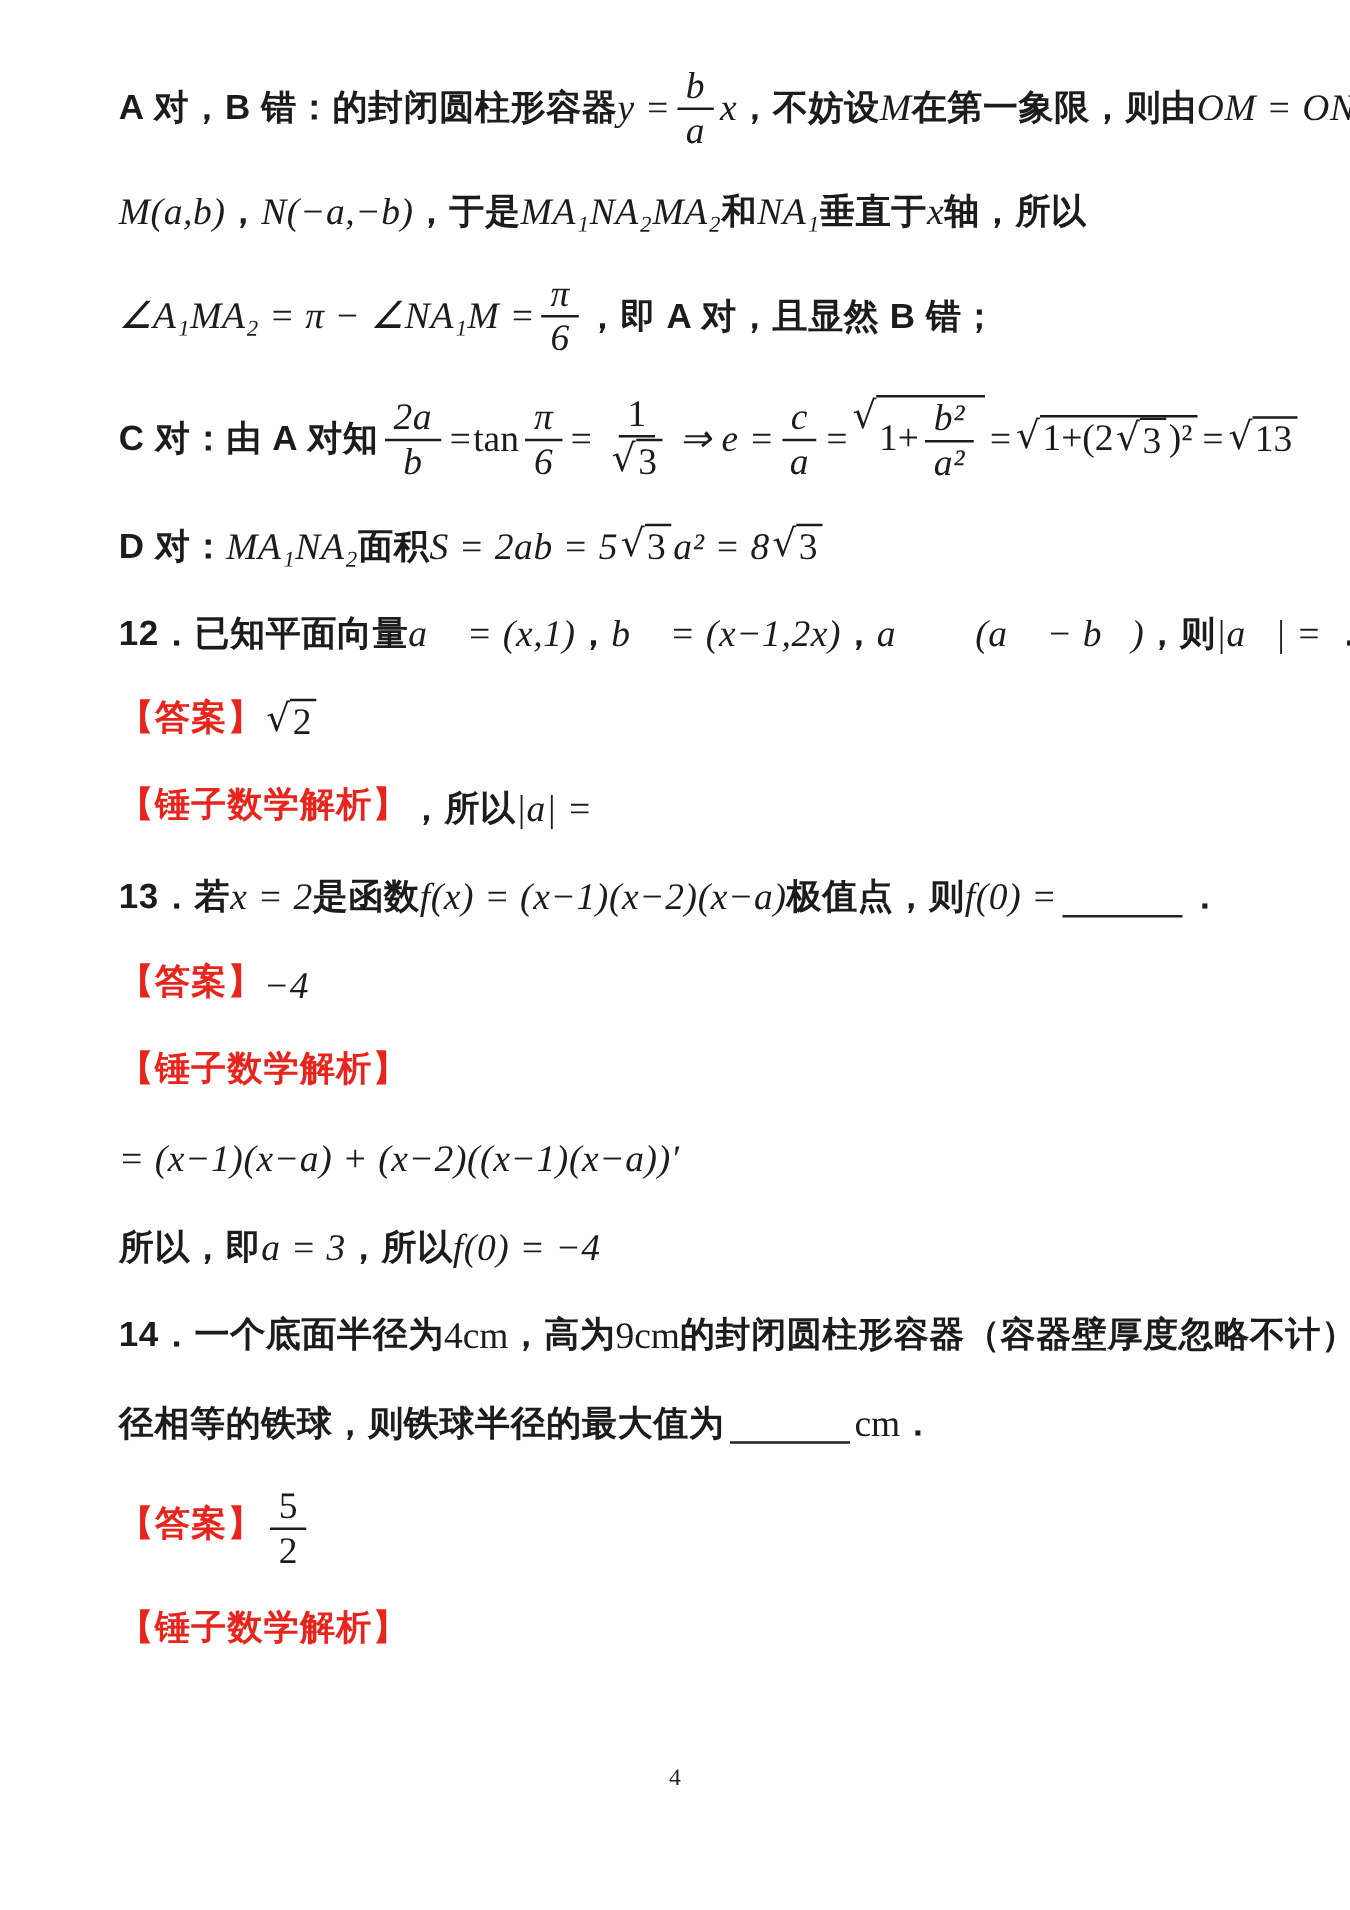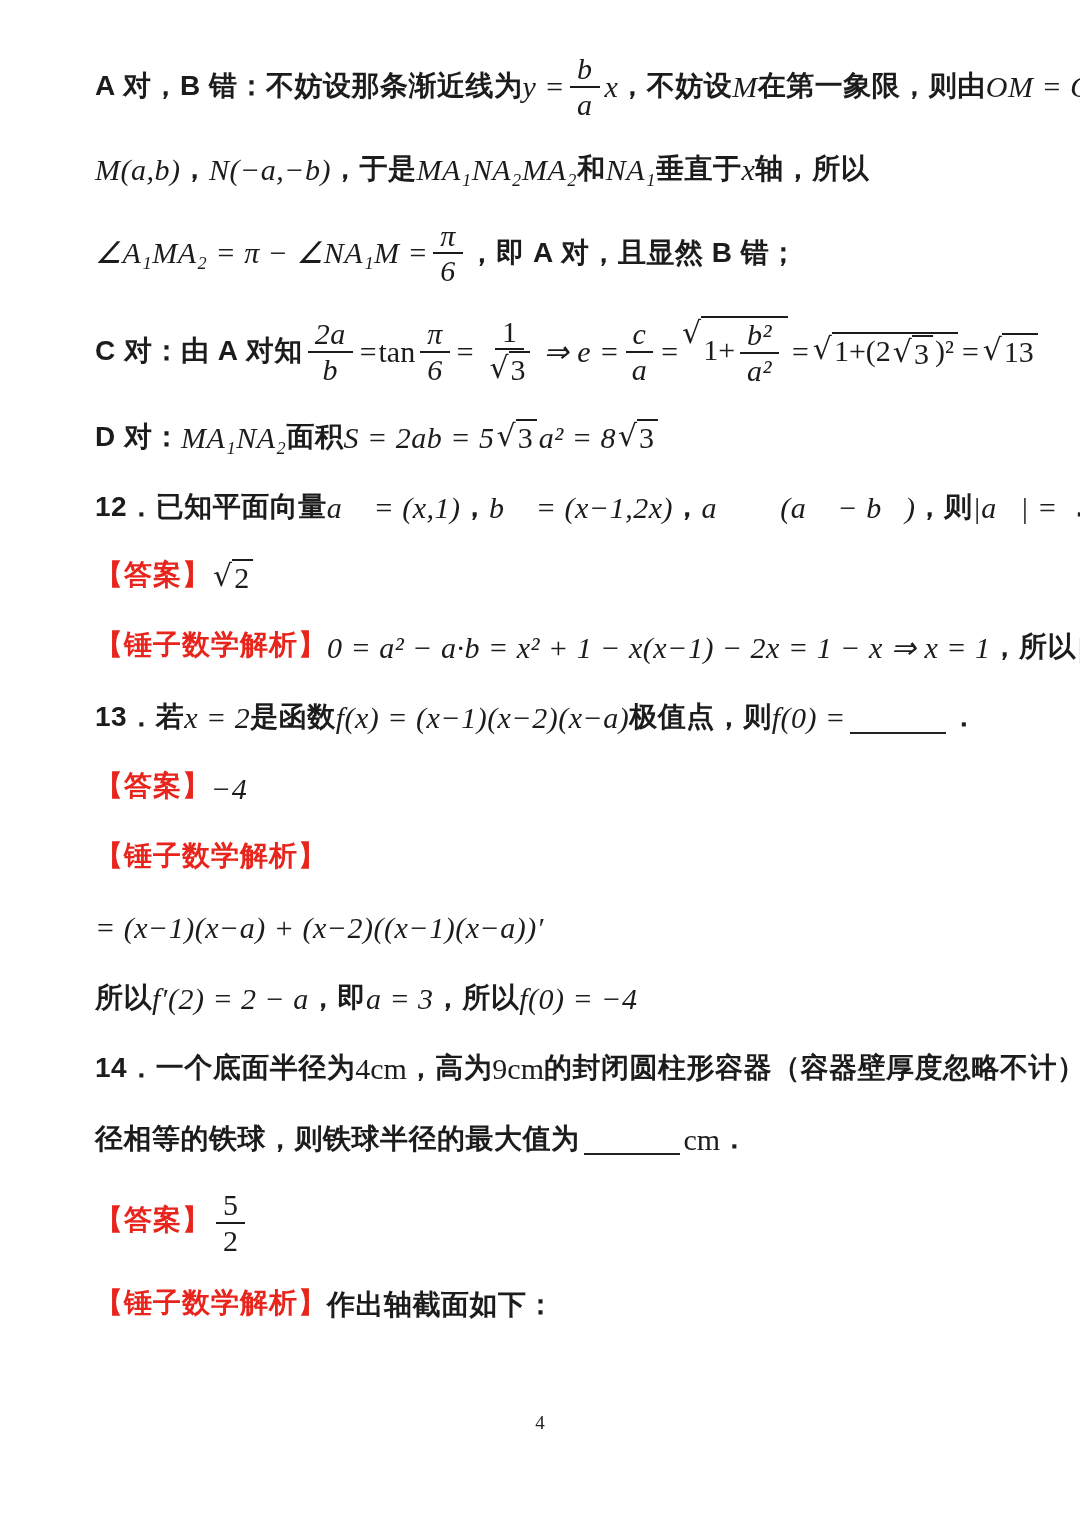--- a/index.html
+++ b/index.html
@@ -98,21 +98,21 @@
     font-family:"Liberation Serif",serif;
     color:#222;
   }
 </style>
 </head>
 <body>
 
 <div class="page">
   <div class="content">
       <div class="line">
-        <span class="cn">A 对，B 错：不妨设那条渐近线为 </span>
+        <span class="cn">A 对，B 错：的封闭圆柱形容器 </span>
         <span class="mt">y =</span>
         <span class="frac">
           <span class="fnum">
             <span><span class="mt">b</span></span>
           </span>
           <span class="fden">
             <span><span class="mt">a</span></span>
           </span>
         </span>
         <span class="mt">x</span>
@@ -259,21 +259,20 @@
         <span class="mt"> </span>
         <span class="sqrt">
           <span class="rt">√</span>
           <span class="rc">
             <span><span class="mtu">2</span></span>
           </span>
         </span>
       </div>
       <div class="line">
         <span class="red">【锤子数学解析】</span>
-        <span class="mt"> 0 = a² − a·b = x² + 1 − x(x−1) − 2x = 1 − x ⇒ x = 1</span>
         <span class="cn">，所以 </span>
         <span class="mt">|a| =</span>
       </div>
       <div class="line">
         <span class="cn">13．若 </span>
         <span class="mt">x = 2</span>
         <span class="cn"> 是函数 </span>
         <span class="mt">f(x) = (x−1)(x−2)(x−a)</span>
         <span class="cn"> 极值点，则 </span>
         <span class="mt">f(0) =</span>
@@ -285,21 +284,20 @@
         <span class="mt"> −4</span>
       </div>
       <div class="line">
         <span class="red">【锤子数学解析】</span>
       </div>
       <div class="line">
         <span class="mt">= (x−1)(x−a) + (x−2)((x−1)(x−a))′</span>
       </div>
       <div class="line">
         <span class="cn">所以 </span>
-        <span class="mt">f′(2) = 2 − a</span>
         <span class="cn">，即 </span>
         <span class="mt">a = 3</span>
         <span class="cn">，所以 </span>
         <span class="mt">f(0) = −4</span>
       </div>
       <div class="line">
         <span class="cn">14．一个底面半径为 </span>
         <span class="mtu">4cm</span>
         <span class="cn">，高为 </span>
         <span class="mtu">9cm</span>
@@ -317,17 +315,16 @@
           <span class="fnum">
             <span><span class="mtu">5</span></span>
           </span>
           <span class="fden">
             <span><span class="mtu">2</span></span>
           </span>
         </span>
       </div>
       <div class="line">
         <span class="red">【锤子数学解析】</span>
-        <span class="cn">作出轴截面如下：</span>
       </div>
     </div>
   <div class="footer">4</div>
 </div>
 
 </body></html>

